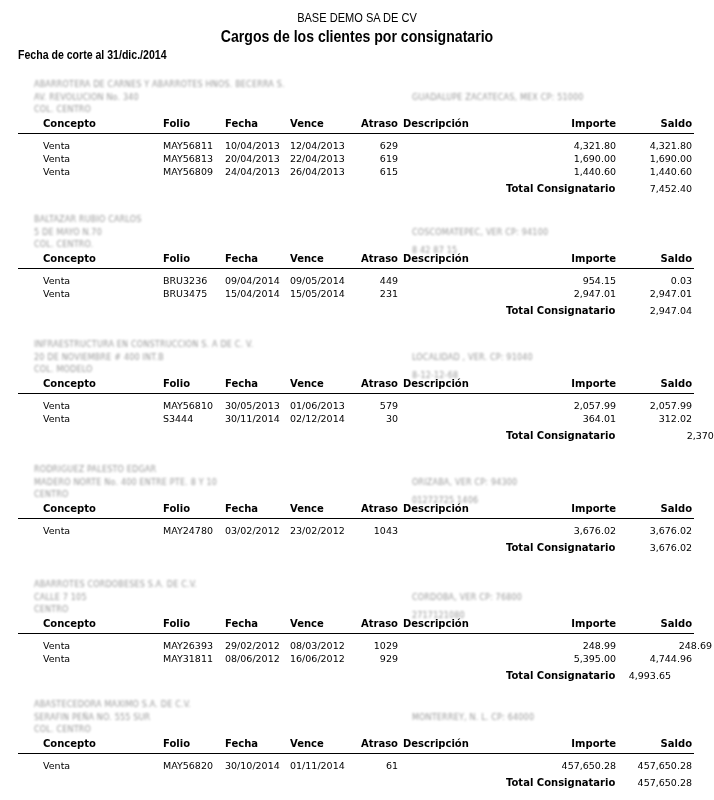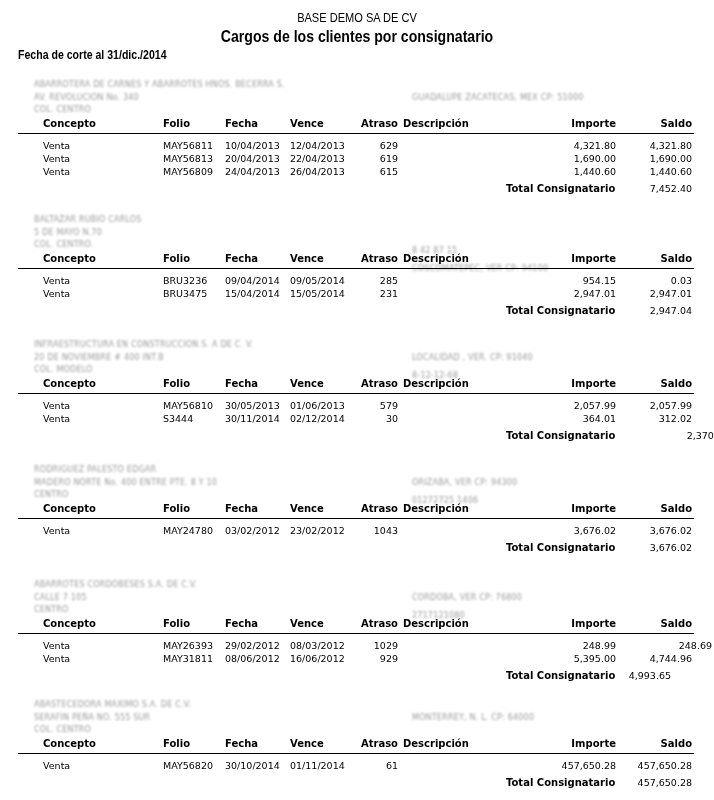--- a/index.html
+++ b/index.html
@@ -72,40 +72,40 @@
         </div>
       </div>
 
     <div class="hdr total-label" style="left: 506px; top: 103px;">Total Consignatario</div>
     <div class="cell r total-value" style="left: 600px; width: 92px; top: 103px;">7,452.40</div>
   </div>
     <div class="block" style="top: 215px;">
     <div class="blur" style="left:34px; top:0px;">BALTAZAR RUBIO CARLOS</div>
     <div class="blur" style="left:34px; top:13px;">5 DE MAYO N.70</div>
     <div class="blur" style="left:34px; top:25px;">COL. CENTRO.</div>
-    <div class="blur" style="left:412px; top:13px;margin-top:36px;">COSCOMATEPEC, VER CP: 94100</div>
+    <div class="blur" style="left:412px; top:13px;">COSCOMATEPEC, VER CP: 94100</div>
     <div class="blur" style="left:412px; top:31px;">8 42 87 15</div>
 
     <div class="hdr" style="left:43px; top:38px;">Concepto</div>
     <div class="hdr" style="left:163px; top:38px;">Folio</div>
     <div class="hdr" style="left:225px; top:38px;">Fecha</div>
     <div class="hdr" style="left:290px; top:38px;">Vence</div>
     <div class="hdr r" style="left:340px; width:58px; top:38px;">Atraso</div>
     <div class="hdr" style="left:403px; top:38px;">Descripción</div>
     <div class="hdr r" style="left:520px; width:96px; top:38px;">Importe</div>
     <div class="hdr r" style="left:610px; width:82px; top:38px;">Saldo</div>
     <div class="hline" style="top:53px;"></div>
 
     <div class="rows">
         <div>
           <div class="cell" style="left: 43px; top: 60px;">Venta</div>
           <div class="cell" style="left: 163px; top: 60px;">BRU3236</div>
           <div class="cell" style="left: 225px; top: 60px;">09/04/2014</div>
           <div class="cell" style="left: 290px; top: 60px;">09/05/2014</div>
-          <div class="cell r" style="left: 340px; top: 60px; width: 58px;">285</div>
+          <div class="cell r" style="left: 340px; top: 60px; width: 58px;">449</div>
           <div class="cell" style="left: 403px; top: 60px;"></div>
           <div class="cell r" style="left: 520px; top: 60px; width: 96px;">954.15</div>
           <div class="cell r" style="left: 600px; top: 60px; width: 92px;">0.03</div>
         </div>
         <div>
           <div class="cell" style="left: 43px; top: 73px;">Venta</div>
           <div class="cell" style="left: 163px; top: 73px;">BRU3475</div>
           <div class="cell" style="left: 225px; top: 73px;">15/04/2014</div>
           <div class="cell" style="left: 290px; top: 73px;">15/05/2014</div>
           <div class="cell r" style="left: 340px; top: 73px; width: 58px;">231</div>

